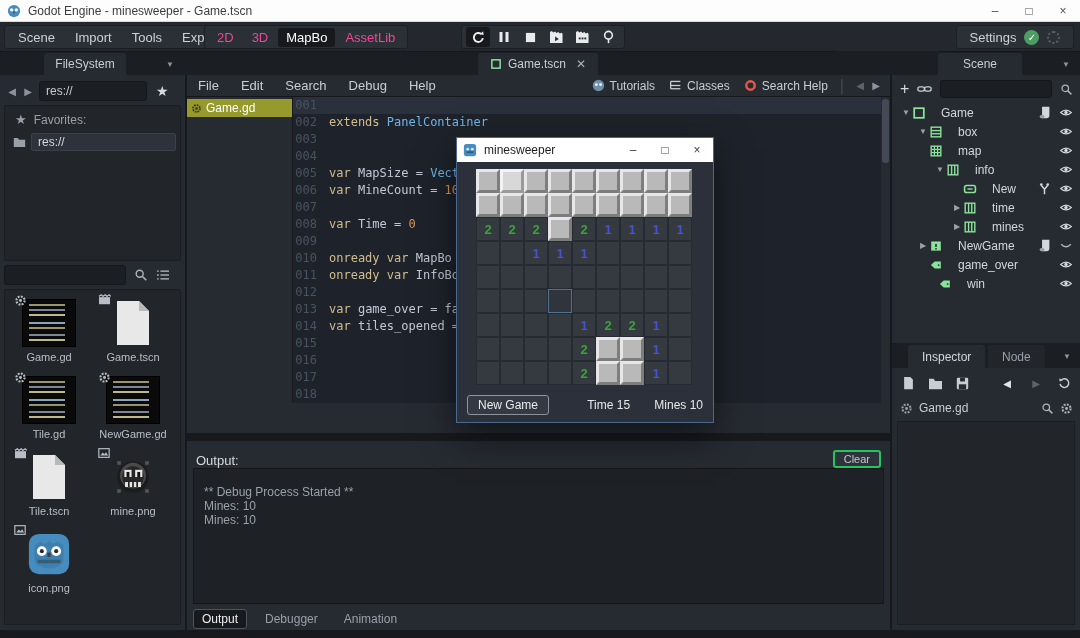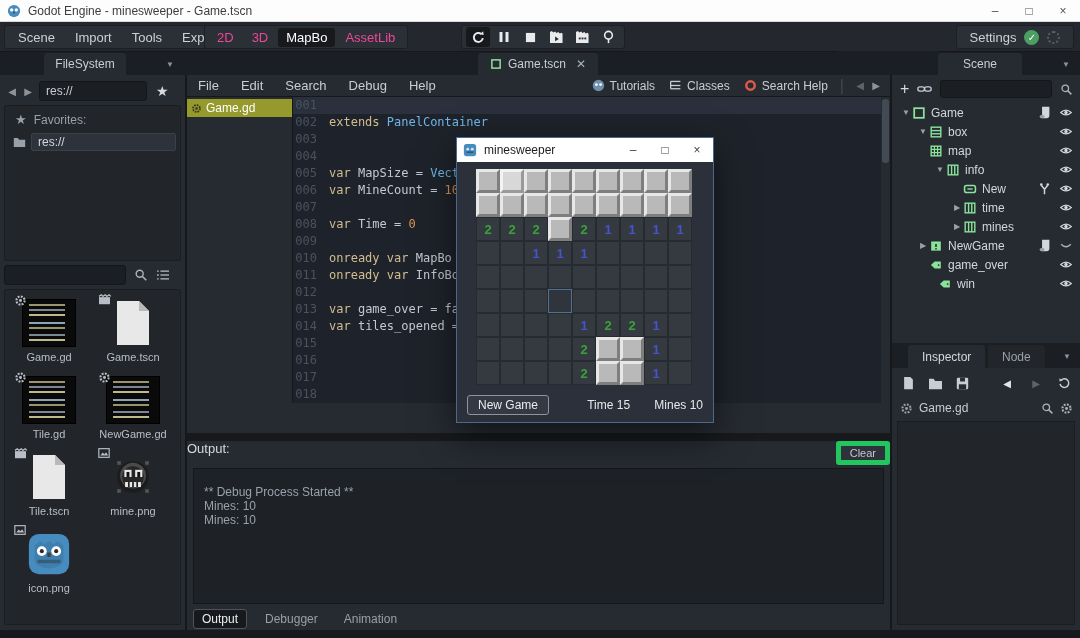--- a/index.html
+++ b/index.html
@@ -63,34 +63,34 @@
   .cl{display:flex;height:17px;line-height:17px;white-space:pre}
   .cl.cur{background:#2a313d}
   .ln{width:36px;text-align:right;color:#4a5260;padding-right:12px;flex:none}
   .tk-kw{color:#d2bd8e}.tk-ty{color:#6fb6e8}.tk-nu{color:#de9452}.tk-id{color:#c3c9d4}
   #code-scroll{position:absolute;right:0;top:22px;width:9px;height:306px;background:#262a31}
   #code-scroll .thumbbar{position:absolute;left:1px;top:2px;width:7px;height:64px;background:#434a55;border-radius:3px}
   #code-status{position:absolute;left:0;top:328px;width:703px;height:30px;display:flex;align-items:center;justify-content:flex-end;gap:40px;padding-right:55px;font-size:12px;color:#c3c8ce}
 
   
   #output-dock{position:absolute;left:187px;top:441px;width:703px;height:189px;background:#262a31}
-  #output-header{display:flex;align-items:flex-start;height:27px;padding:0 0}
+  #output-header{display:flex;align-items:flex-end;height:27px;padding:0 9px}
   #output-header .title{font-size:13px;color:#d6d9dd;flex:1}
-  .small-btn{background:#2e323a;border:5px solid #22c55e;border-radius:3px;color:#c3c8ce;font-size:11px;padding:1px 9px}
+  .small-btn{background:#2e323a;border:2px solid #22c55e;border-radius:3px;color:#c3c8ce;font-size:11px;padding:1px 9px}
   #output-log{position:absolute;left:6px;top:27px;width:691px;height:136px;background:#1e2126;border:1px solid #14161a;padding:16px 10px;font-size:12px;color:#99a1a9;line-height:14px}
   #output-tabs{position:absolute;left:6px;top:168px;display:flex;gap:10px;align-items:center}
   .btab{font-size:12px;color:#9aa0a8;padding:2px 8px}
   .btab.active{background:#17191d;border:1px solid #4e535c;border-radius:3px;color:#eceef0}
 
   
   #right-dock{position:absolute;left:891px;top:75px;width:189px;height:555px;background:#262a31;border-left:1px solid #15171b}
   #scene-toolbar{position:absolute;left:0;top:2px;width:189px;height:24px;display:flex;align-items:center;padding:0 8px;gap:8px}
   .tree-row{display:flex;align-items:center;height:19px;font-size:12px;color:#d3d7dc}
   .tr-arrow{width:12px;font-size:8px;color:#9aa0a8;text-align:center;flex:none}
-  .tr-label{margin-left:5px;flex:1;white-space:nowrap;overflow:hidden}
+  .tr-label{margin-left:15px;flex:1;white-space:nowrap;overflow:hidden}
   .tr-icons{display:flex;gap:8px;margin-right:8px}
   #insp-tabstrip{position:absolute;left:0;top:268px;width:189px;height:25px;background:#1b1e22}
   .insp-tab{position:absolute;top:2px;height:23px;display:flex;align-items:center;padding:0 14px;font-size:12px;border-radius:3px 3px 0 0}
   #insp-toolbar{position:absolute;left:0;top:295px;width:189px;height:26px;display:flex;align-items:center;padding:0 10px;gap:13px}
   #insp-resource{position:absolute;left:0;top:322px;width:189px;height:22px;display:flex;align-items:center;padding:0 8px;gap:6px;font-size:12px;color:#c9cdd3}
   #insp-well{position:absolute;left:5px;top:346px;width:178px;height:204px;background:#22252a;border:1px solid #1a1d21}
 
   #bottomstrip{position:absolute;left:0;top:630px;width:1080px;height:8px;background:#17191d}
 
   

